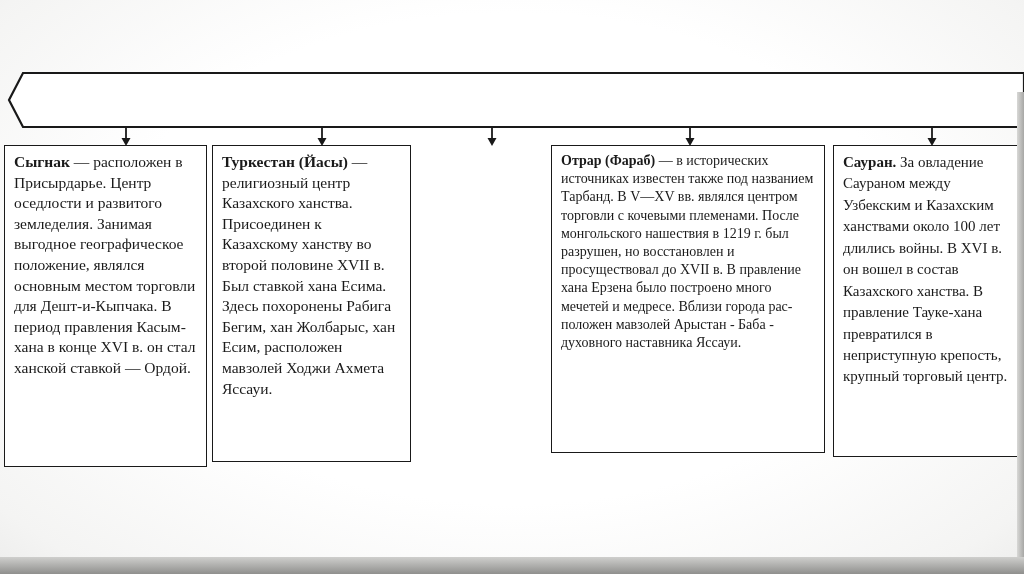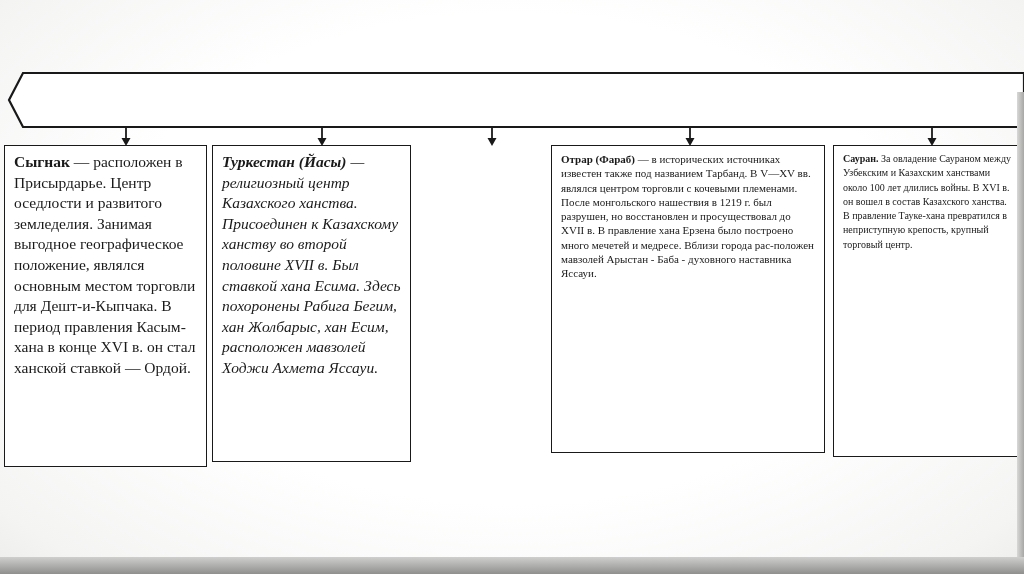--- a/index.html
+++ b/index.html
@@ -47,24 +47,24 @@
     top: 145px;
     background: #ffffff;
     border: 1.6px solid #191919;
     box-sizing: border-box;
     padding: 6px 9px 8px 9px;
     line-height: 1.33;
   }
   .city-box p { margin: 0; }
   .city-name { font-weight: bold; }
   #box-0 { left: 4px;   width: 203px; height: 322px; font-size: 15.5px; }
-  #box-1 { left: 212px; width: 199px; height: 317px; font-size: 15.5px; font-style: italic; }
+  #box-1 { left: 212px; width: 199px; height: 317px; font-size: 15.5px; }
   #box-2 { left: 417px; width: 129px; height: 312px; font-size: 15.5px; }
-  #box-3 { left: 551px; width: 274px; height: 308px; font-size: 11px; line-height: 1.3; }
-  #box-4 { left: 833px; width: 188px; height: 312px; font-size: 10px; line-height: 1.43; }
+  #box-3 { left: 551px; width: 274px; height: 308px; font-size: 14px; line-height: 1.3; }
+  #box-4 { left: 833px; width: 188px; height: 312px; font-size: 15px; line-height: 1.43; }
 </style>
 </head>
 <body>
 
 <div class="stage">
 
   <svg class="connector-svg" viewBox="0 0 1024 160" xmlns="http://www.w3.org/2000/svg">
     <polygon points="1024,73 23,73 9,100 23,127 1024,127" fill="#ffffff" stroke="#191919" stroke-width="2.2"></polygon>
 
     <g>

